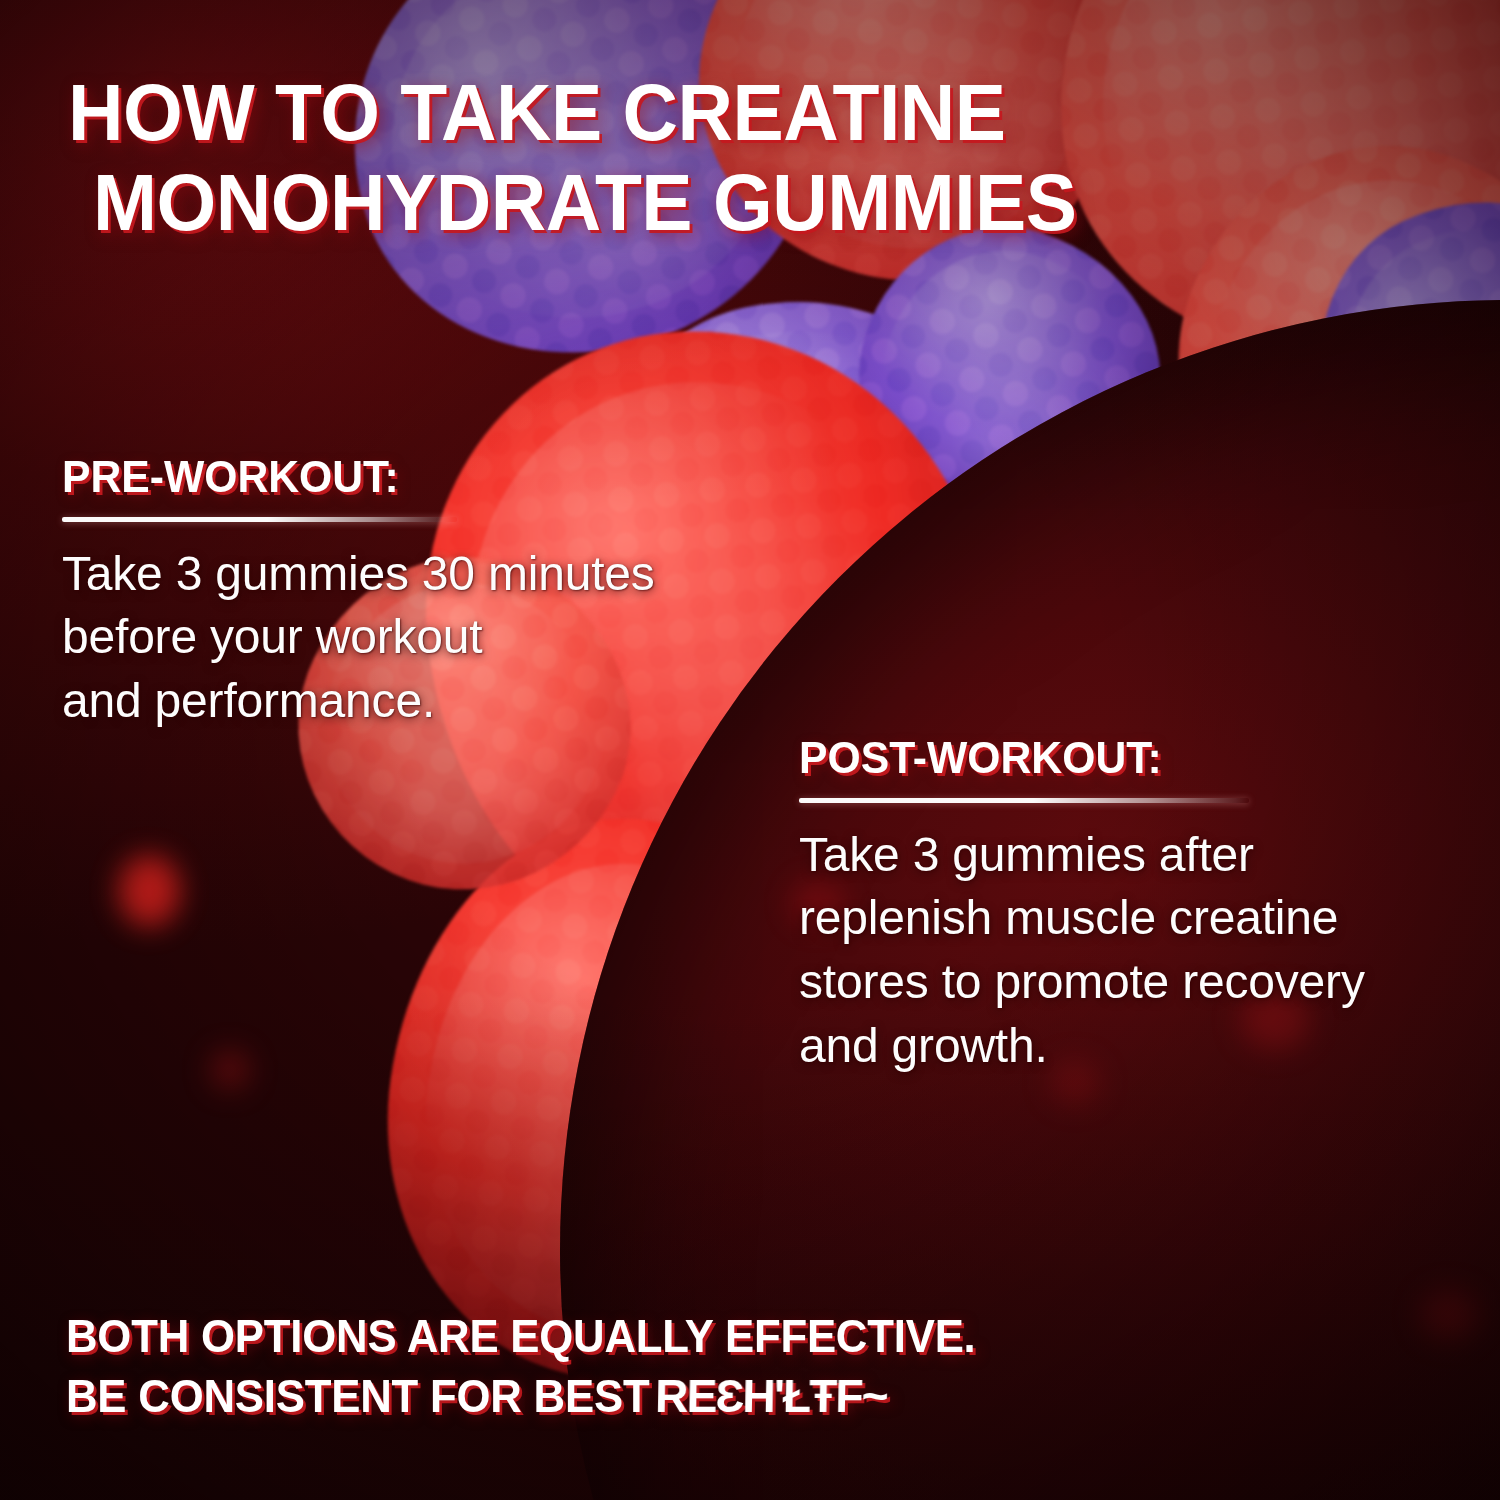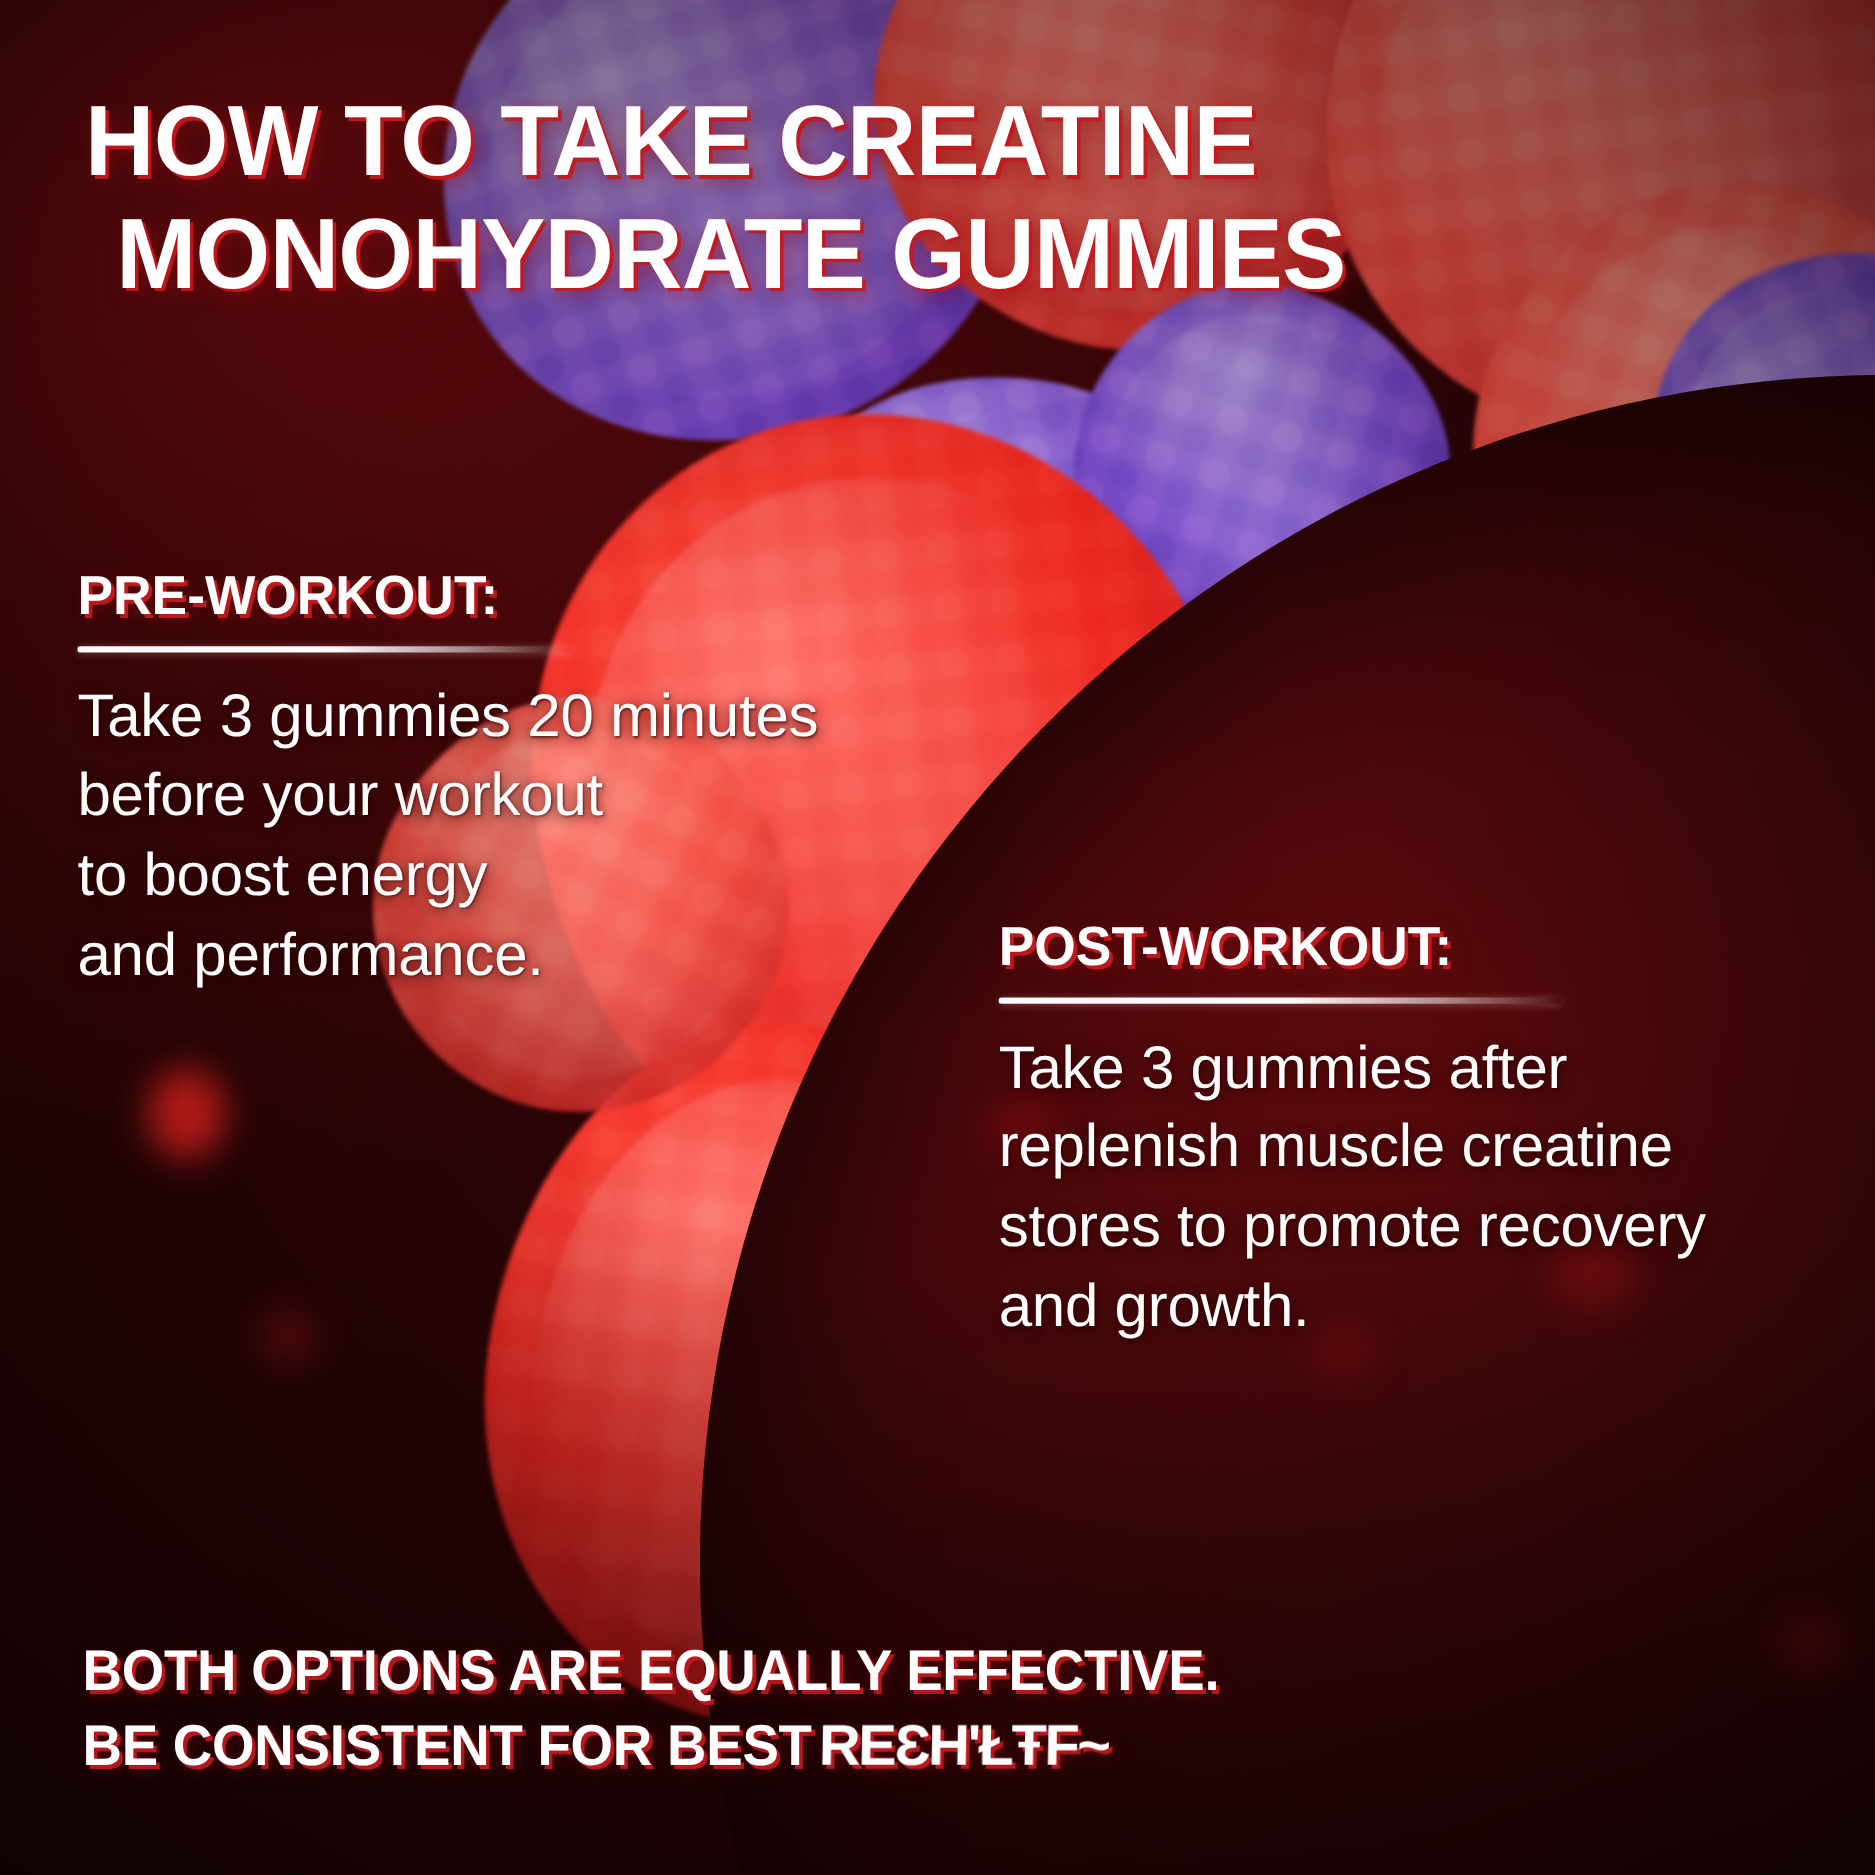--- a/index.html
+++ b/index.html
@@ -272,23 +272,22 @@
 
     <h1 class="headline">
       <span class="hl-line l1">HOW TO TAKE CREATINE</span>
       <span class="hl-line l2">MONOHYDRATE GUMMIES</span>
     </h1>
 
     <div class="block block-pre">
       <h2 class="block-title">PRE-WORKOUT:</h2>
       <div class="rule rule-pre"></div>
       <p class="block-body">
-        <span class="bl">Take 3 gummies 20 minutes</span>
+        <span class="bl">Take 3 gummies 30 minutes</span>
         <span class="bl">before your workout</span>
-        <span class="bl">to boost energy</span>
         <span class="bl">and performance.</span>
       </p>
     </div>
 
     <div class="block block-post">
       <h2 class="block-title">POST-WORKOUT:</h2>
       <div class="rule rule-post"></div>
       <p class="block-body">
         <span class="bl">Take 3 gummies after</span>
         <span class="bl">replenish muscle creatine</span>

